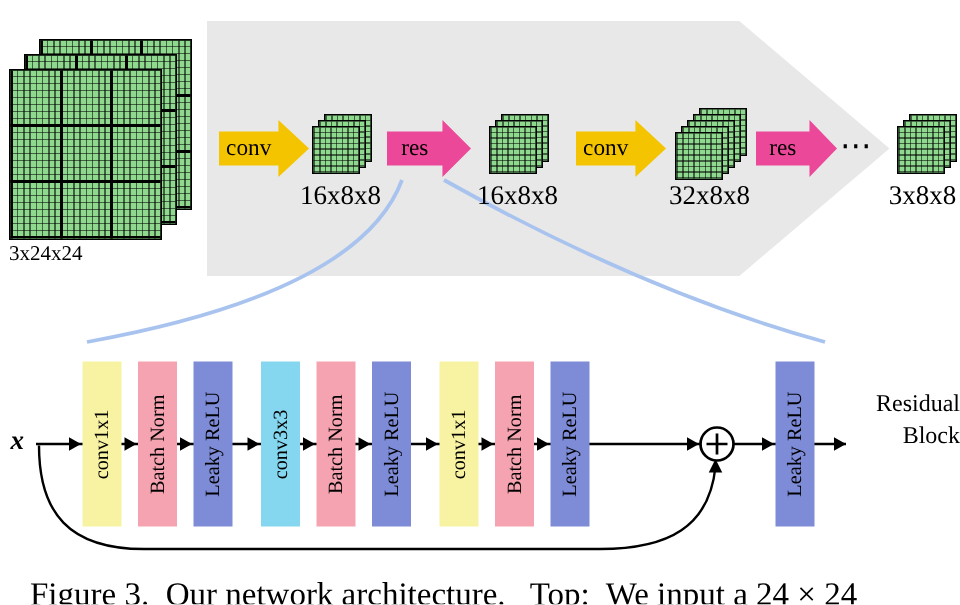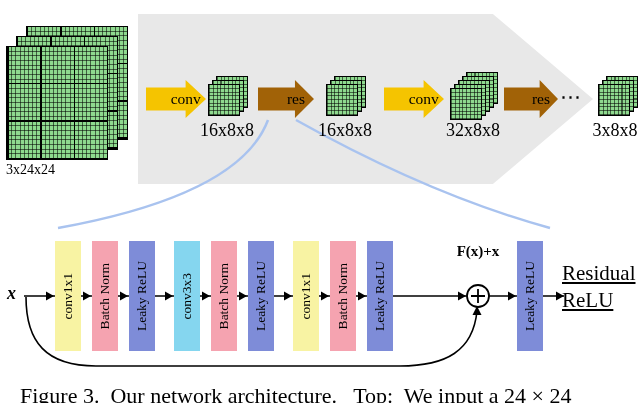--- a/index.html
+++ b/index.html
@@ -26,42 +26,42 @@
     position:absolute;width:30px;height:30px;background-color:#8ed98e;border:1.2px solid #000;
     background-image:
       repeating-linear-gradient(90deg,rgba(0,0,0,.55) 0 1px,transparent 1px 3.75px),
       repeating-linear-gradient(0deg,rgba(0,0,0,.55) 0 1px,transparent 1px 3.75px);
   }
   .flow-arrow{
     position:absolute;top:80px;height:38px;display:flex;align-items:center;
     clip-path:polygon(0 20%,66% 20%,66% 0,100% 50%,66% 100%,66% 80%,0 80%);
     font-size:15.5px;
   }
-  .flow-arrow span{display:block;width:66%;text-align:center;margin-left:20px;}
+  .flow-arrow span{display:block;width:66%;text-align:center;}
   .conv-arrow{background:#f5c400;}
-  .res-arrow{background:#a16207;}
+  .res-arrow{background:#ec4899;}
   .t-label{position:absolute;top:120px;text-align:center;font-size:18px;}
   .dots{position:absolute;left:560px;top:84px;font-size:21px;line-height:26px;}
   .input-label{position:absolute;left:6px;top:162px;width:100px;text-align:left;font-size:14px;}
   
   .layer-block{
     position:absolute;top:241px;width:26px;height:110px;
     display:flex;align-items:center;justify-content:center;
   }
   .layer-block span{
     writing-mode:vertical-rl;transform:rotate(180deg);
     font-size:13.5px;white-space:nowrap;
   }
   .c-conv1x1{background:#f8f3a3;}
   .c-bn{background:#f5a3b0;}
   .c-lrelu{background:#7e8cd8;}
   .c-conv3x3{background:#85d6ef;}
   .x-label{position:absolute;left:7px;top:283px;font-size:18px;font-style:italic;font-weight:bold;}
   .sum-label{position:absolute;left:436px;top:243px;width:84px;text-align:center;font-size:15px;font-weight:bold;}
-  .rb-title{position:absolute;left:562px;top:260px;width:78px;text-align:left;font-size:21px;line-height:1.3;text-decoration:underline;}
+  .rb-title{position:absolute;left:562px;top:260px;width:78px;text-align:right;font-size:16px;line-height:1.3;}
   .caption{position:absolute;left:20px;top:383px;width:620px;font-size:22px;white-space:nowrap;}
   .overlay-svg{position:absolute;left:0;top:0;pointer-events:none;}
 </style>
 </head>
 <body>
 
 <div class="stage">
 
   <div class="gray-arrow"></div>
 
@@ -149,26 +149,25 @@
   <div class="layer-block c-conv1x1" style="left:293px">
     <span>conv1x1</span>
   </div>
   <div class="layer-block c-bn" style="left:330px">
     <span>Batch Norm</span>
   </div>
   <div class="layer-block c-lrelu" style="left:367px">
     <span>Leaky ReLU</span>
   </div>
 
-  <div class="sum-label">F(x)+x</div>
 
   <div class="layer-block c-lrelu" style="left:517px">
     <span>Leaky ReLU</span>
   </div>
 
   <div class="rb-title">
     <div>Residual</div>
-    <div>ReLU</div>
+    <div>Block</div>
   </div>
 
   <div class="caption">Figure 3.&nbsp; Our network architecture.&nbsp;&nbsp; Top:&nbsp; We input a 24 × 24</div>
 
 </div>
 
 </body></html>

